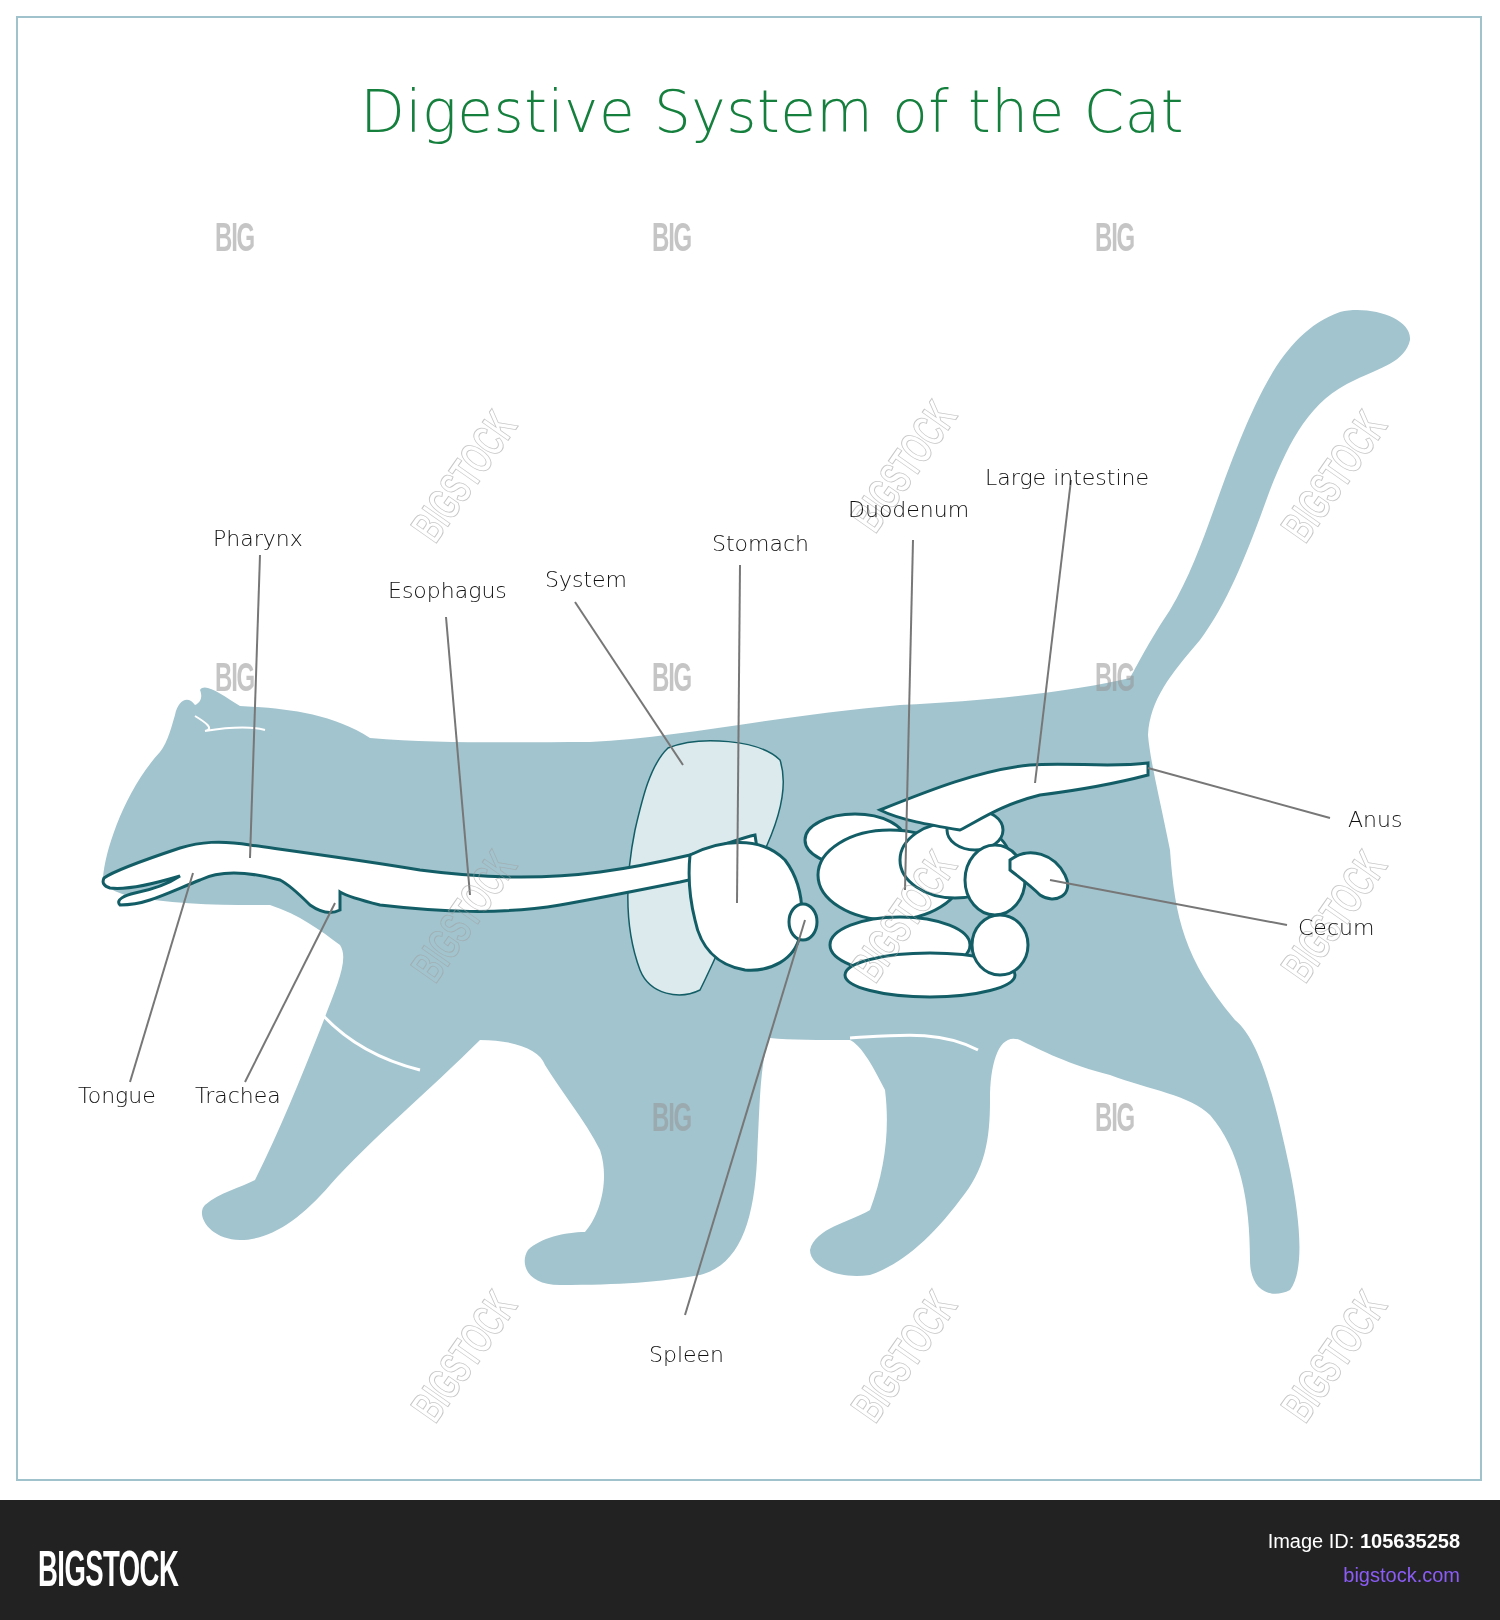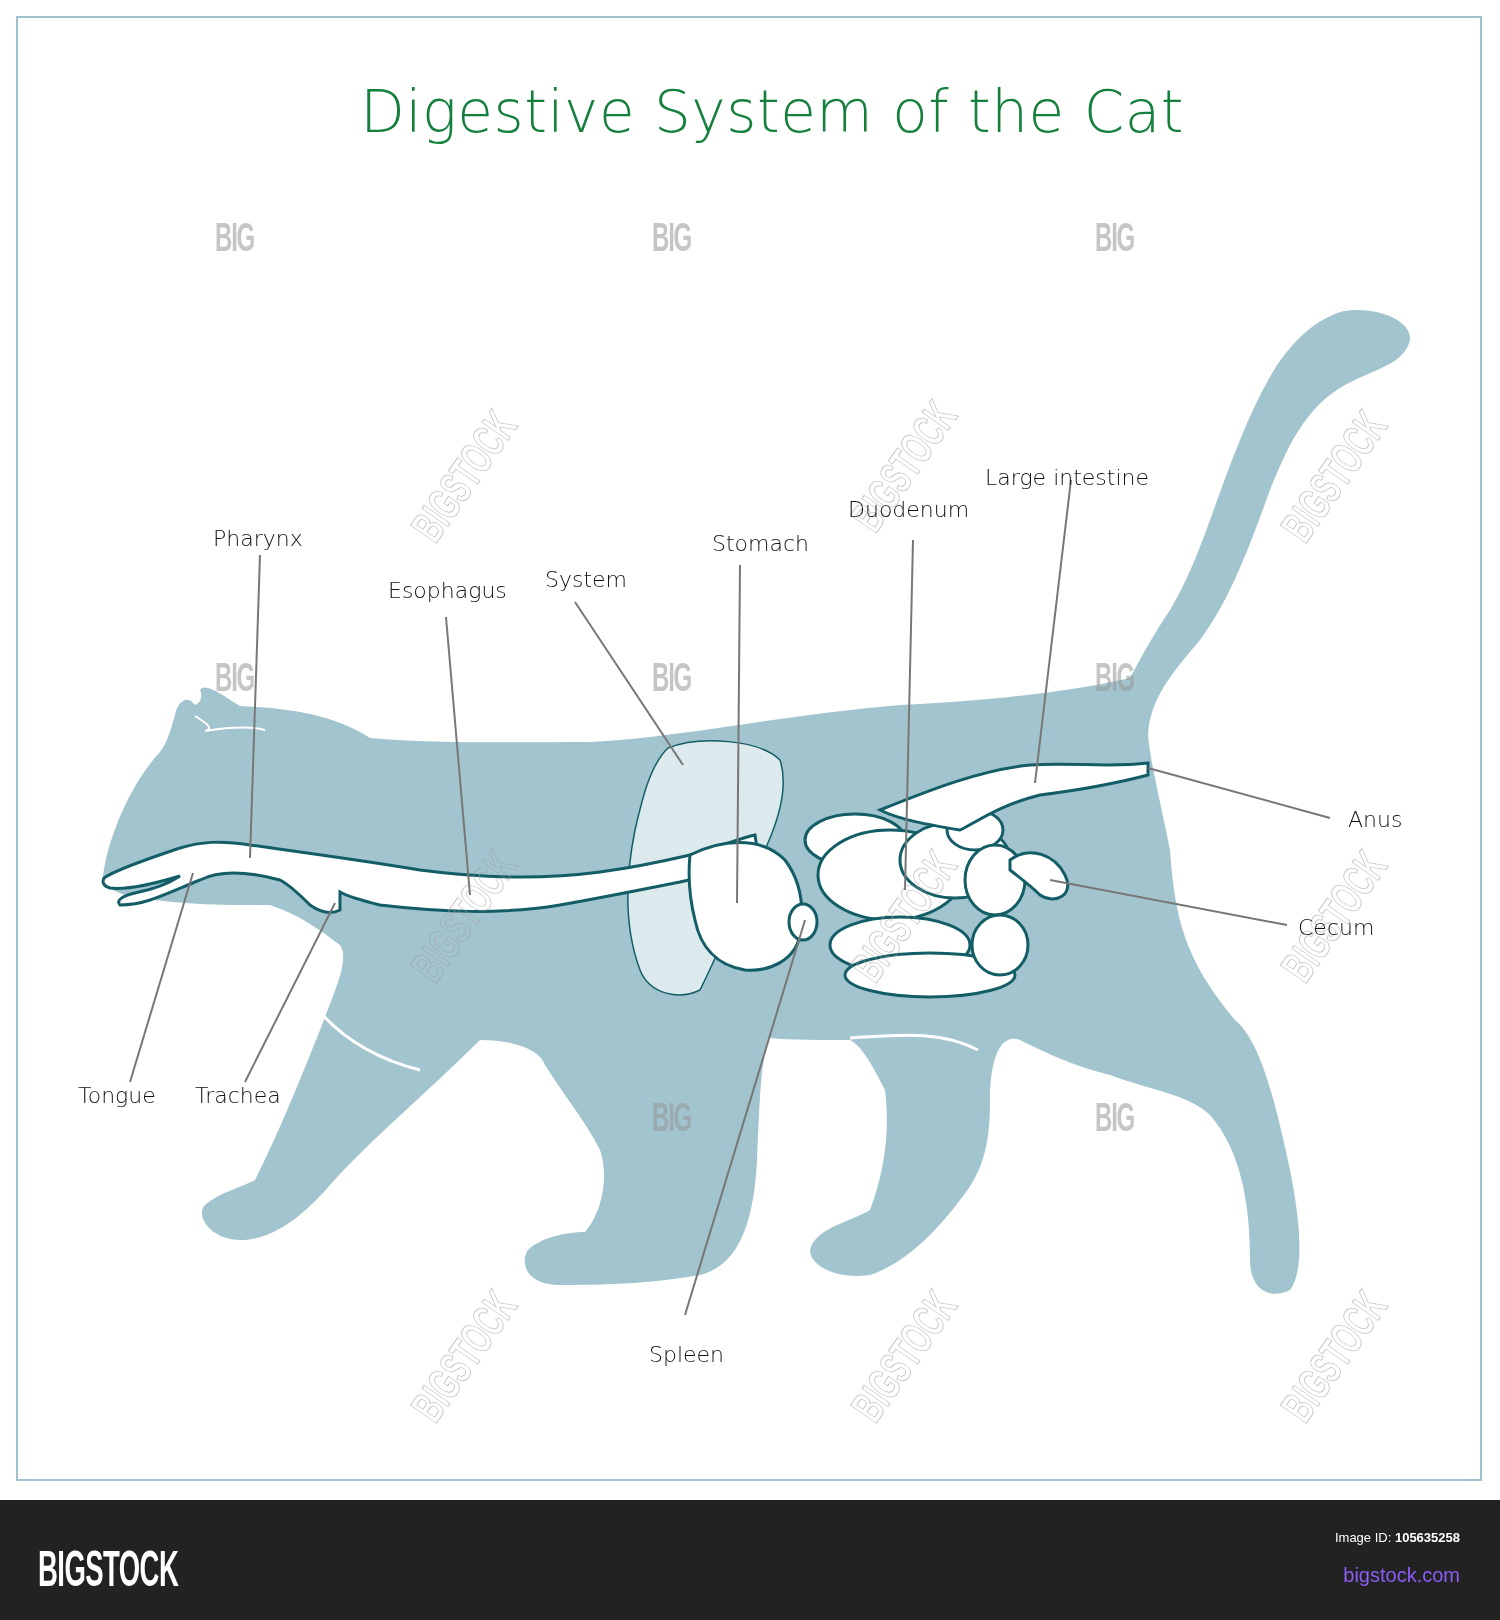--- a/index.html
+++ b/index.html
@@ -36,21 +36,21 @@
   .footer {
     position: absolute; left: 0; top: 1500px; width: 1500px; height: 120px;
     background: #222222;
   }
   .footer .brand {
     position: absolute; left: 38px; top: 40px; color: #fff;
     font-family: "Liberation Sans", sans-serif; font-weight: bold; font-size: 50px;
     transform: scaleX(0.55); transform-origin: left top; letter-spacing: -1px;
   }
   .footer .imgid {
-    position: absolute; right: 40px; top: 30px; color: #fff; font-size: 13px;
+    position: absolute; right: 40px; top: 30px; color: #fff; font-size: 20px;
     font-family: "Liberation Sans", sans-serif; text-align: right;
   }
   .footer .imgid b { font-weight: bold; }
   .footer .site {
     position: absolute; right: 40px; top: 64px; color: #8b5cf6; font-size: 20px;
     font-family: "Liberation Sans", sans-serif;
   }
 </style>
 </head>
 <body>

